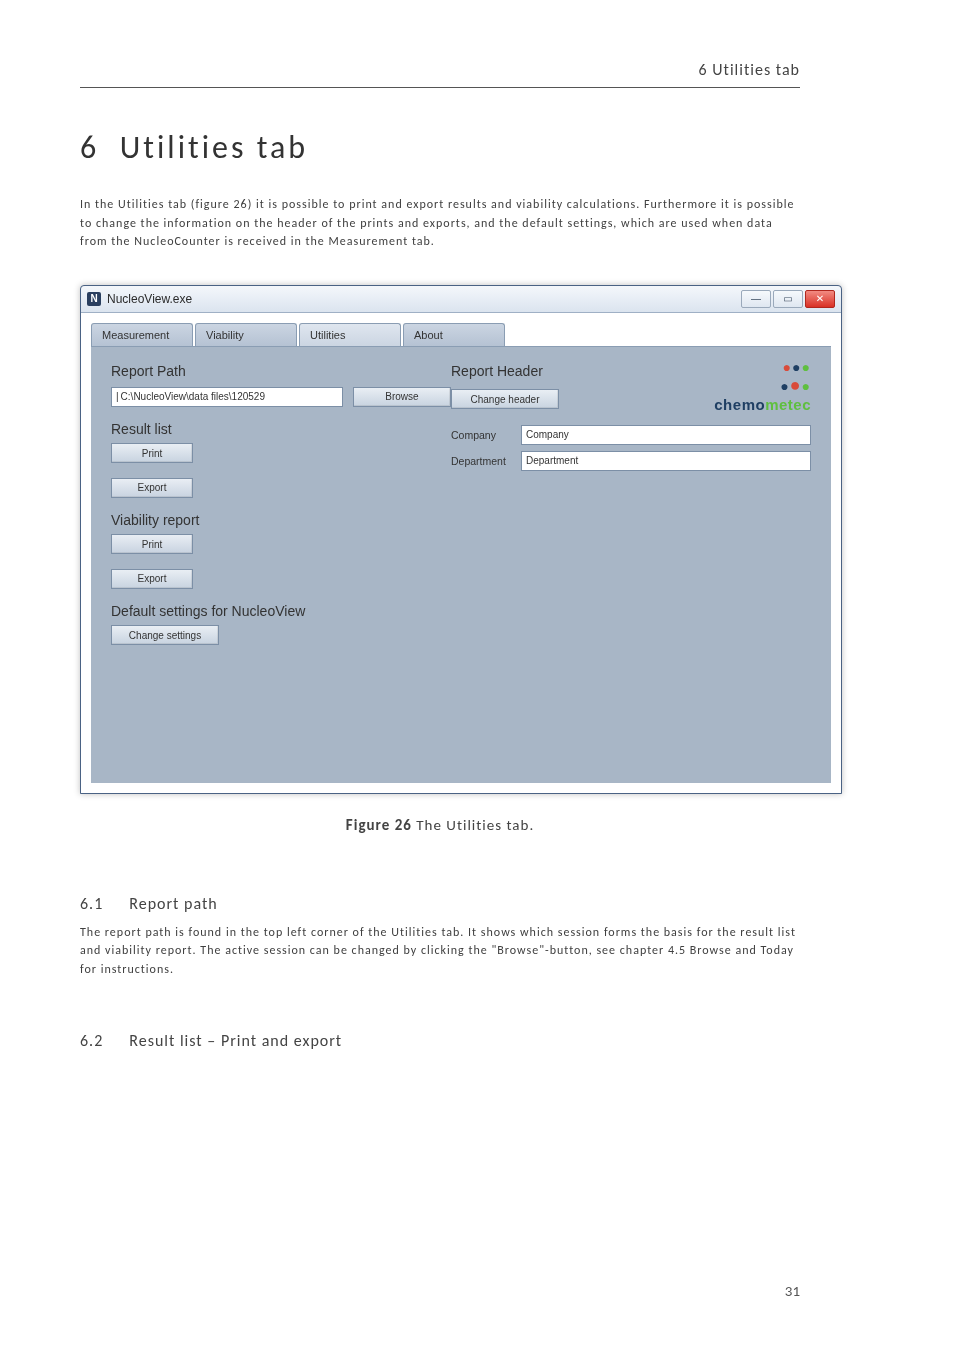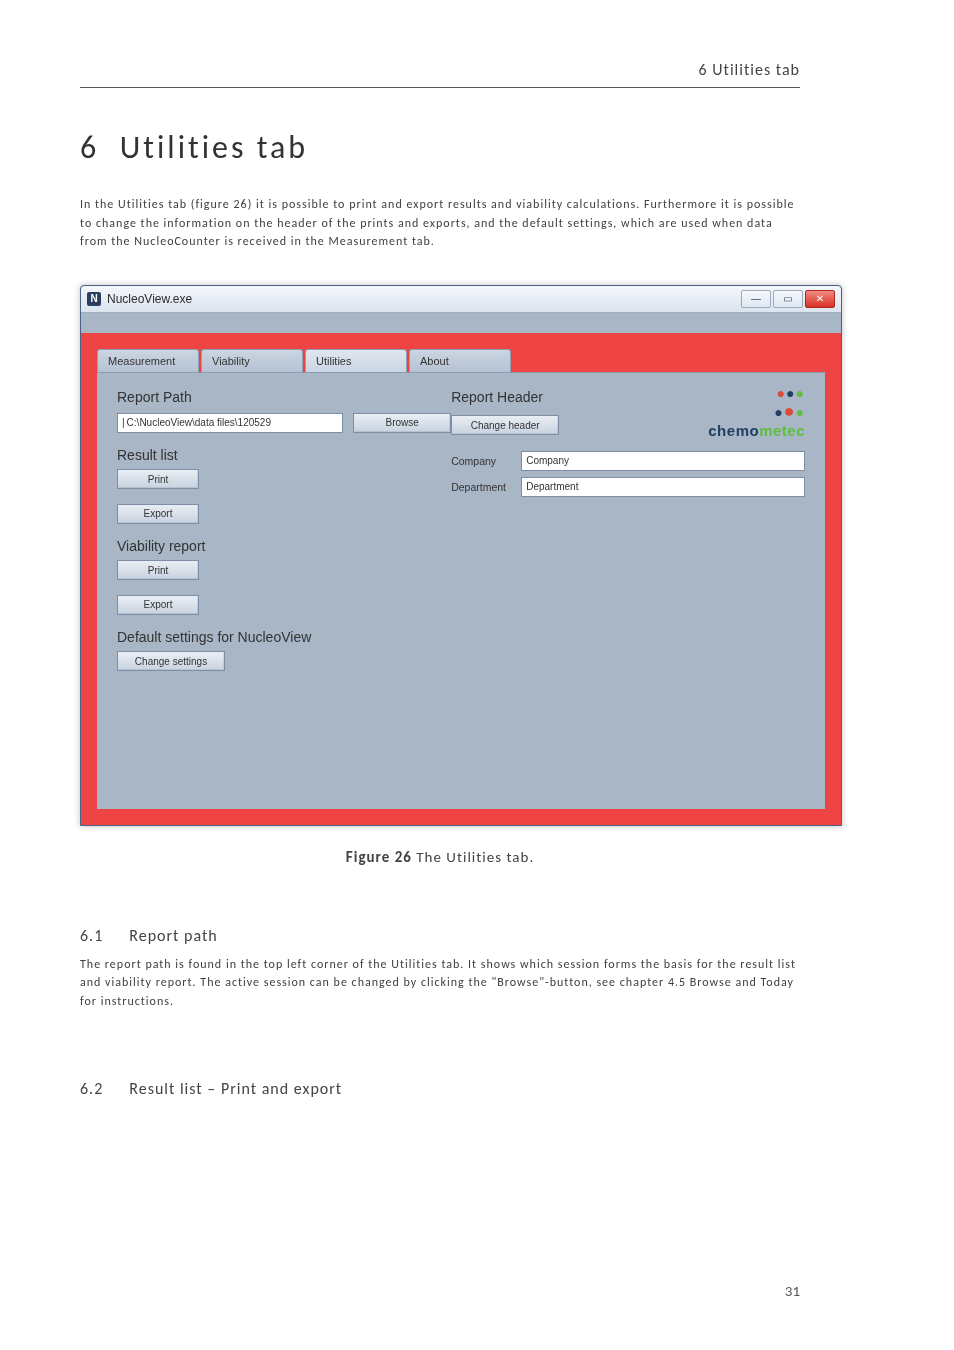--- a/index.html
+++ b/index.html
@@ -80,23 +80,22 @@
     font-size: 10px;
     background: linear-gradient(#f6f9fc,#dfe7f1);
     color:#3a4a5e;
   }
   .win-btn.close {
     background: linear-gradient(#f28b82,#d93025);
     color:#fff;
     border-color:#b0261d;
   }
   .client-area {
-    background: #ef4444;
-    padding: 16px;
-    margin-top: 20px;
+    background: #ffffff;
+    padding: 10px;
   }
   .tabs-row {
     display:flex;
     gap: 2px;
   }
   .tab {
     flex: 0 0 90px;
     height: 22px;
     font-size: 11px;
     color:#333;
@@ -198,21 +197,21 @@
     font-size: 15px;
     letter-spacing: 1px;
     color:#444;
     margin: 22px 0 60px 0;
   }
   .caption .bold { font-weight: bold; }
   .subsection-title {
     font-size: 16px;
     letter-spacing: 1px;
     color:#444;
-    margin: 16px 0 10px 0;
+    margin: 0 0 10px 0;
     display:flex;
     gap: 26px;
   }
   .subsection-title .num { }
   .page-number {
     position: absolute;
     bottom: 50px;
     right: 80px;
     font-size: 15px;
     color:#555;

